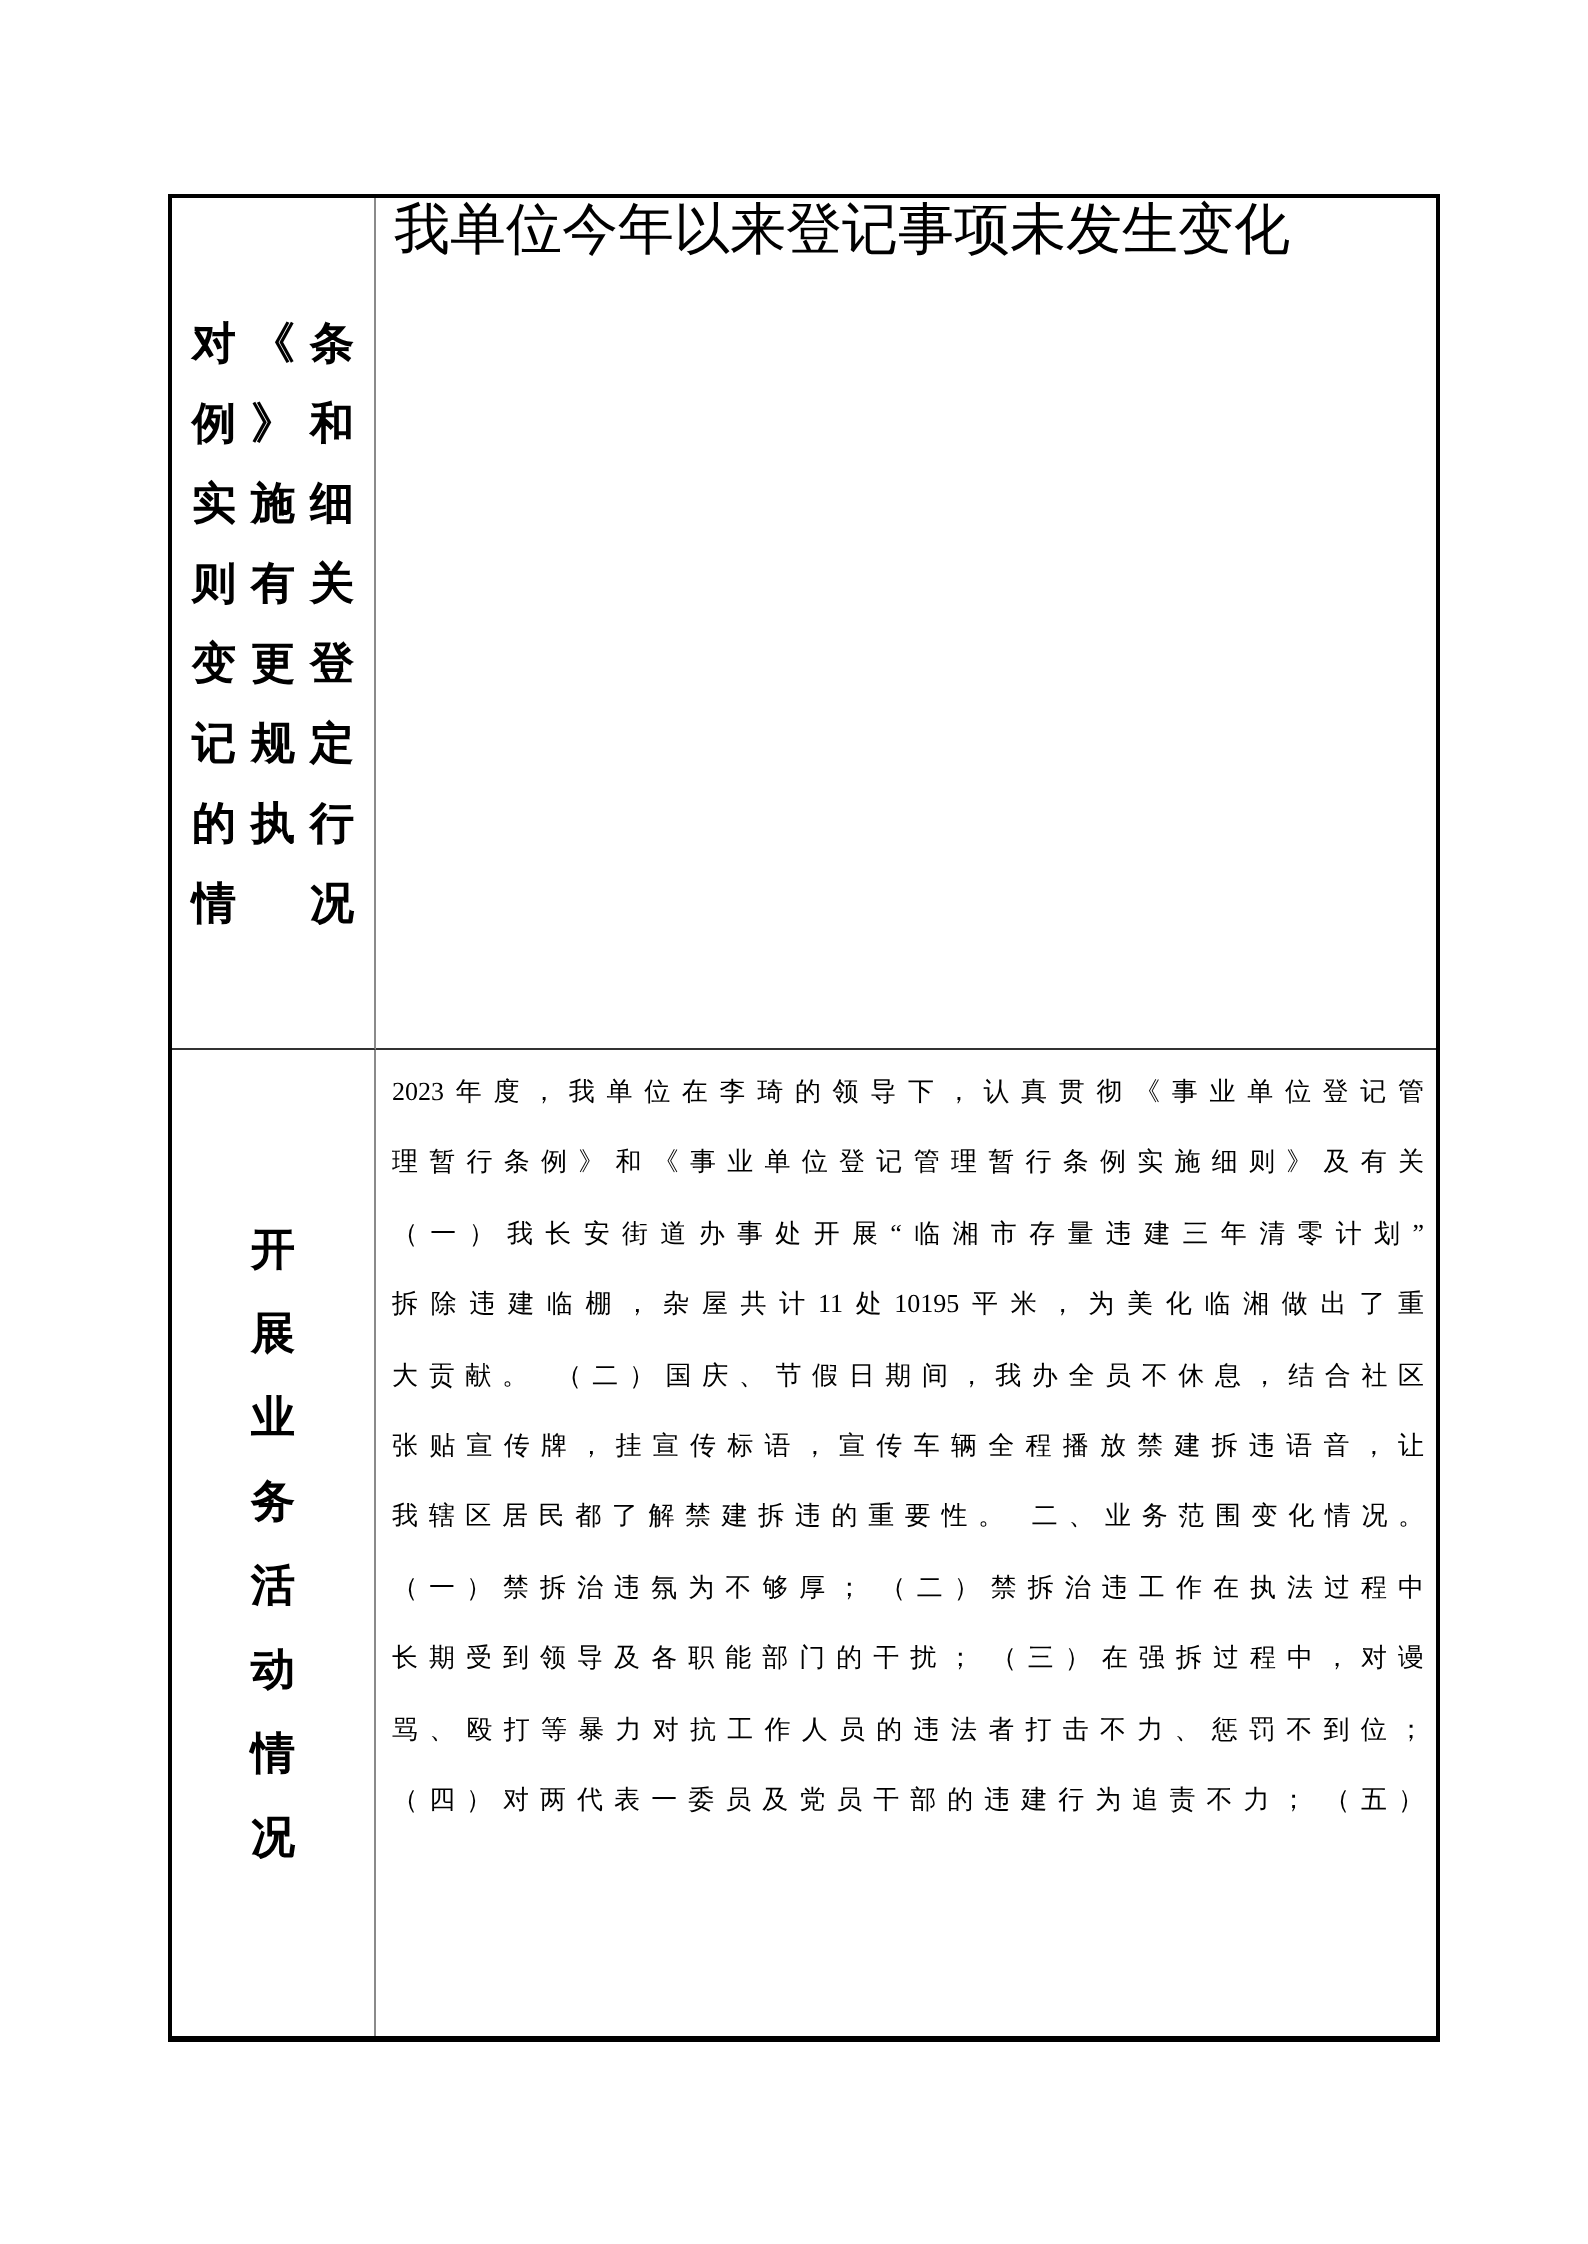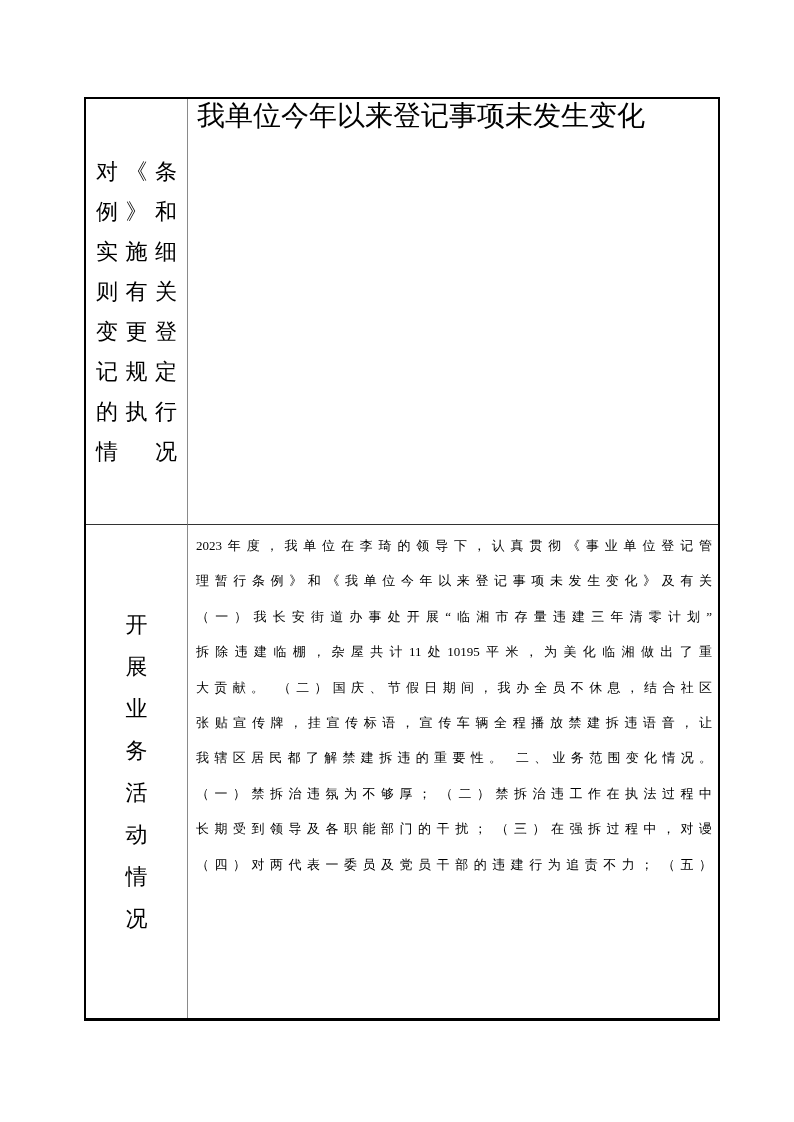--- a/index.html
+++ b/index.html
@@ -22,21 +22,21 @@
     grid-template-rows: 426px 1fr;
     background: #ffffff;
   }
   .cell { overflow: hidden; }
   .hcell {
     border-right: 1px solid #8a8a8a;
     display: flex;
     flex-direction: column;
     justify-content: center;
     padding: 0 10px;
-    font-weight: normal;
+    font-weight: bold;
   }
   .rowline { border-bottom: 1.5px solid #333333; }
   
   .hline {
     font-size: 22px;
     line-height: 40px;
     text-align: justify;
     text-align-last: justify;
     text-justify: inter-character;
   }
@@ -90,24 +90,25 @@
       <div class="vchar">业</div>
       <div class="vchar">务</div>
       <div class="vchar">活</div>
       <div class="vchar">动</div>
       <div class="vchar">情</div>
       <div class="vchar">况</div>
     </div>
 
   <div class="cell ccell-2">
       <div class="pline">2023年度，我单位在李琦的领导下，认真贯彻《事业单位登记管</div>
-      <div class="pline">理暂行条例》和《我单位今年以来登记事项未发生变化》及有关</div>
+      <div class="pline">理暂行条例》和《事业单位登记管理暂行条例实施细则》及有关</div>
       <div class="pline">（一）我长安街道办事处开展“临湘市存量违建三年清零计划”</div>
       <div class="pline">拆除违建临棚，杂屋共计11处10195平米，为美化临湘做出了重</div>
       <div class="pline">大贡献。&nbsp;（二）国庆、节假日期间，我办全员不休息，结合社区</div>
       <div class="pline">张贴宣传牌，挂宣传标语，宣传车辆全程播放禁建拆违语音，让</div>
       <div class="pline">我辖区居民都了解禁建拆违的重要性。&nbsp;二、业务范围变化情况。</div>
       <div class="pline">（一）禁拆治违氛为不够厚；&nbsp;（二）禁拆治违工作在执法过程中</div>
       <div class="pline">长期受到领导及各职能部门的干扰；&nbsp;（三）在强拆过程中，对谩</div>
+      <div class="pline">骂、殴打等暴力对抗工作人员的违法者打击不力、惩罚不到位；</div>
       <div class="pline">（四）对两代表一委员及党员干部的违建行为追责不力；&nbsp;（五）</div>
     </div>
 
 </div>
 
 </body></html>

